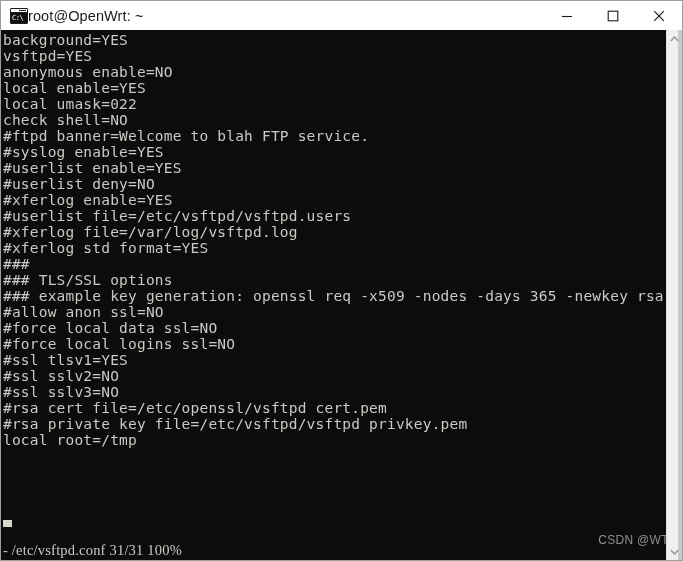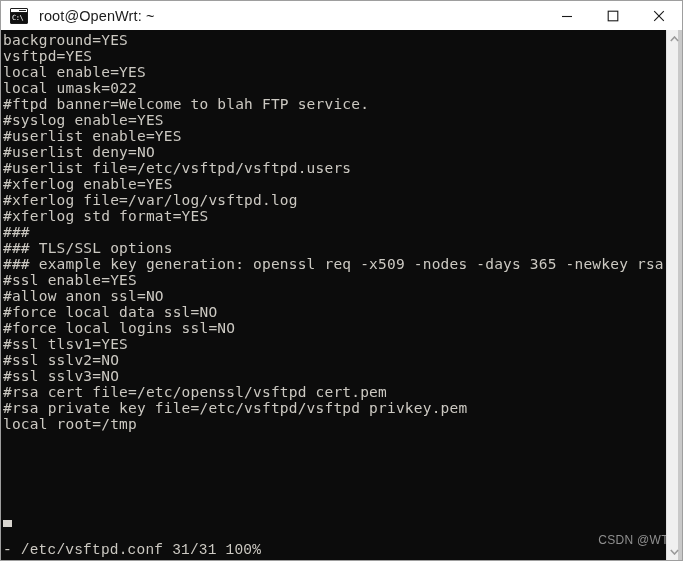--- a/index.html
+++ b/index.html
@@ -87,21 +87,21 @@
     font-size: 7px;
     line-height: 10px;
     padding-left: 1px;
     letter-spacing: -0.5px;
     white-space: nowrap;
     overflow: hidden;
   }
   .title-text {
     font-size: 14.5px;
     color: #1c1c1c;
-    margin-left: 11px;
+    margin-left: 0;
     white-space: nowrap;
     overflow: hidden;
     text-overflow: ellipsis;
     letter-spacing: 0.1px;
   }
 
   
   .win-controls {
     display: flex;
     height: 29px;
@@ -157,21 +157,21 @@
     width: 9px;
     height: 7px;
     background: #d8d5cf;
   }
 
   
   .status-line {
     position: absolute;
     left: 2px;
     bottom: 2px;
-    font-family: Liberation Mono, monospace;
+    font-family: Liberation Serif, serif;
     font-size: 14.5px;
     line-height: 16px;
     color: #ccc9c2;
     white-space: pre;
     letter-spacing: 0.2px;
   }
 
   
   .watermark {
     position: absolute;
@@ -258,34 +258,35 @@
           <line x1="10.8" y1="1.2" x2="1.2" y2="10.8" stroke="#1a1a1a" stroke-width="1.1"></line>
         </svg>
       </div>
     </div>
   </div>
 
   <div class="terminal">
     <div class="term-screen" id="term-screen">
         <div class="term-line">background=YES</div>
         <div class="term-line">vsftpd=YES</div>
+        <div class="term-line">anonymous_enable=NO</div>
         <div class="term-line">local_enable=YES</div>
         <div class="term-line">local_umask=022</div>
+        <div class="term-line">check_shell=NO</div>
         <div class="term-line">#ftpd_banner=Welcome to blah FTP service.</div>
         <div class="term-line">#syslog_enable=YES</div>
         <div class="term-line">#userlist_enable=YES</div>
         <div class="term-line">#userlist_deny=NO</div>
+        <div class="term-line">#xferlog_enable=YES</div>
         <div class="term-line">#userlist_file=/etc/vsftpd/vsftpd.users</div>
-        <div class="term-line">#xferlog_enable=YES</div>
         <div class="term-line">#xferlog_file=/var/log/vsftpd.log</div>
         <div class="term-line">#xferlog_std_format=YES</div>
         <div class="term-line">###</div>
         <div class="term-line">### TLS/SSL options</div>
         <div class="term-line">### example key generation: openssl req -x509 -nodes -days 365 -newkey rsa:2048 -keyout</div>
-        <div class="term-line">#ssl_enable=YES</div>
         <div class="term-line">#allow_anon_ssl=NO</div>
         <div class="term-line">#force_local_data_ssl=NO</div>
         <div class="term-line">#force_local_logins_ssl=NO</div>
         <div class="term-line">#ssl_tlsv1=YES</div>
         <div class="term-line">#ssl_sslv2=NO</div>
         <div class="term-line">#ssl_sslv3=NO</div>
         <div class="term-line">#rsa_cert_file=/etc/openssl/vsftpd_cert.pem</div>
         <div class="term-line">#rsa_private_key_file=/etc/vsftpd/vsftpd_privkey.pem</div>
         <div class="term-line">local_root=/tmp</div>
       </div>

